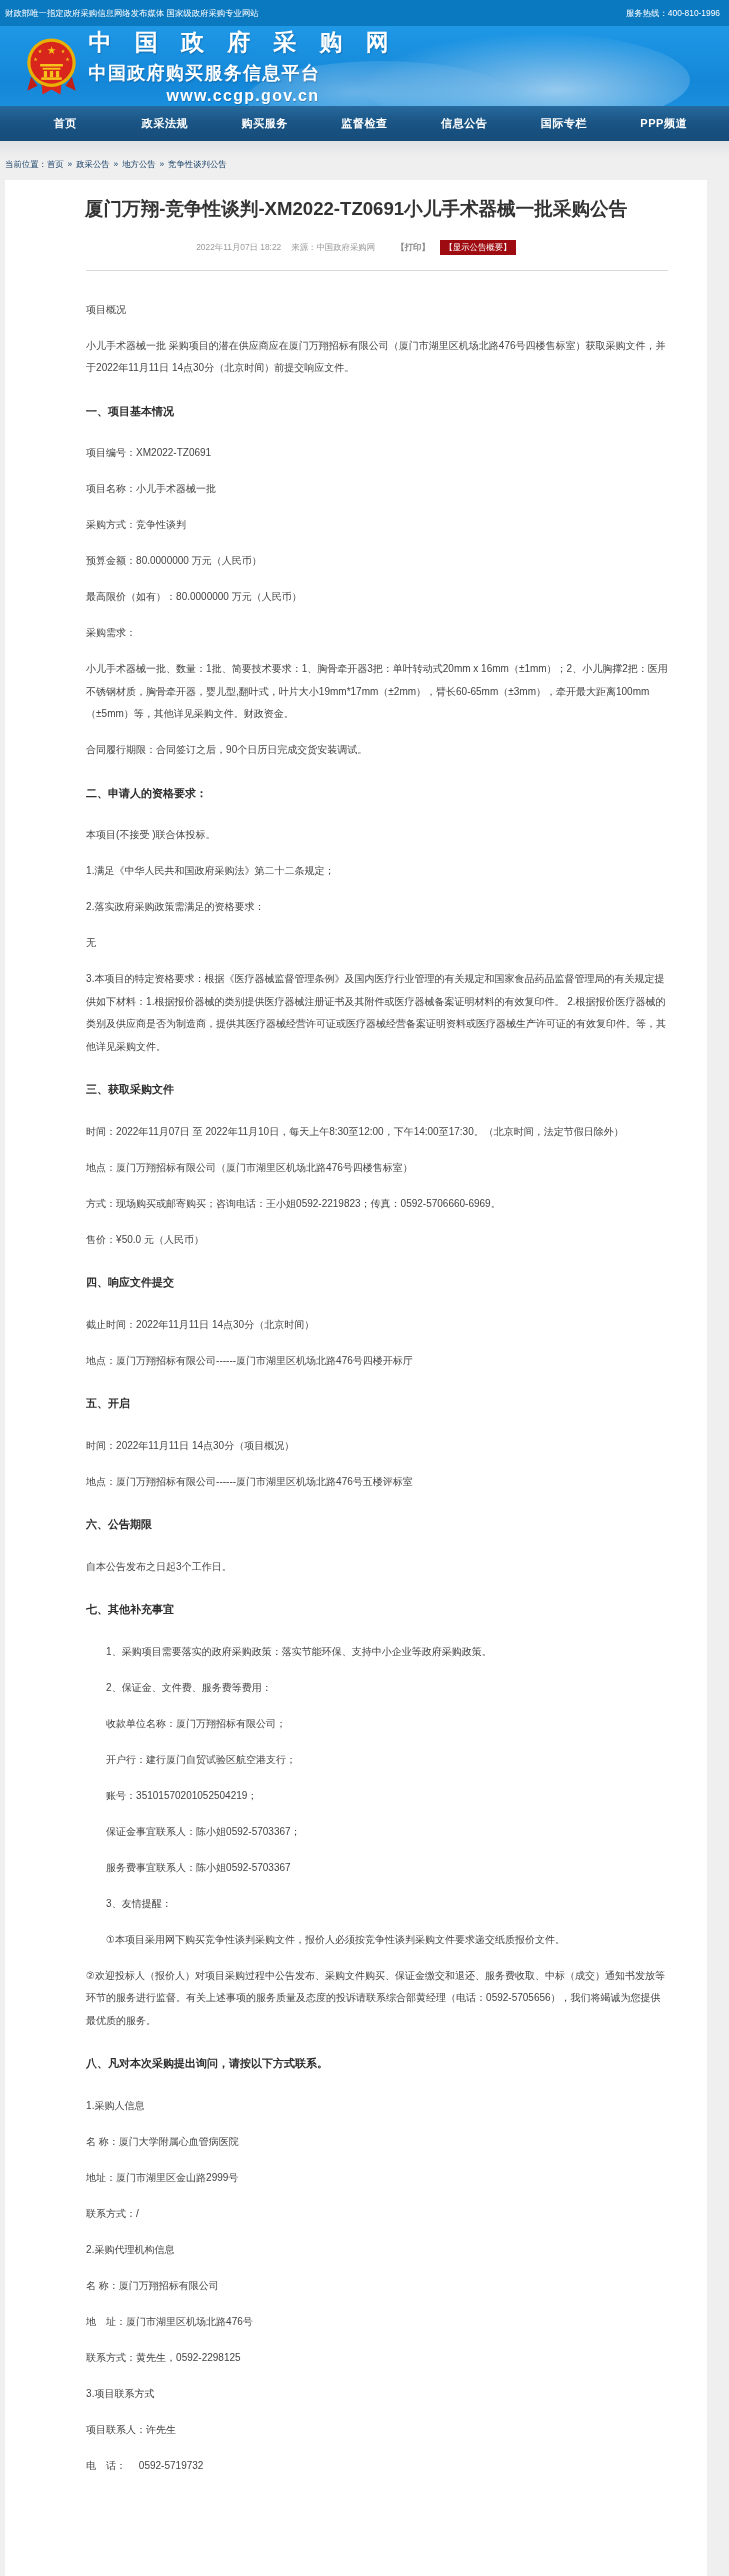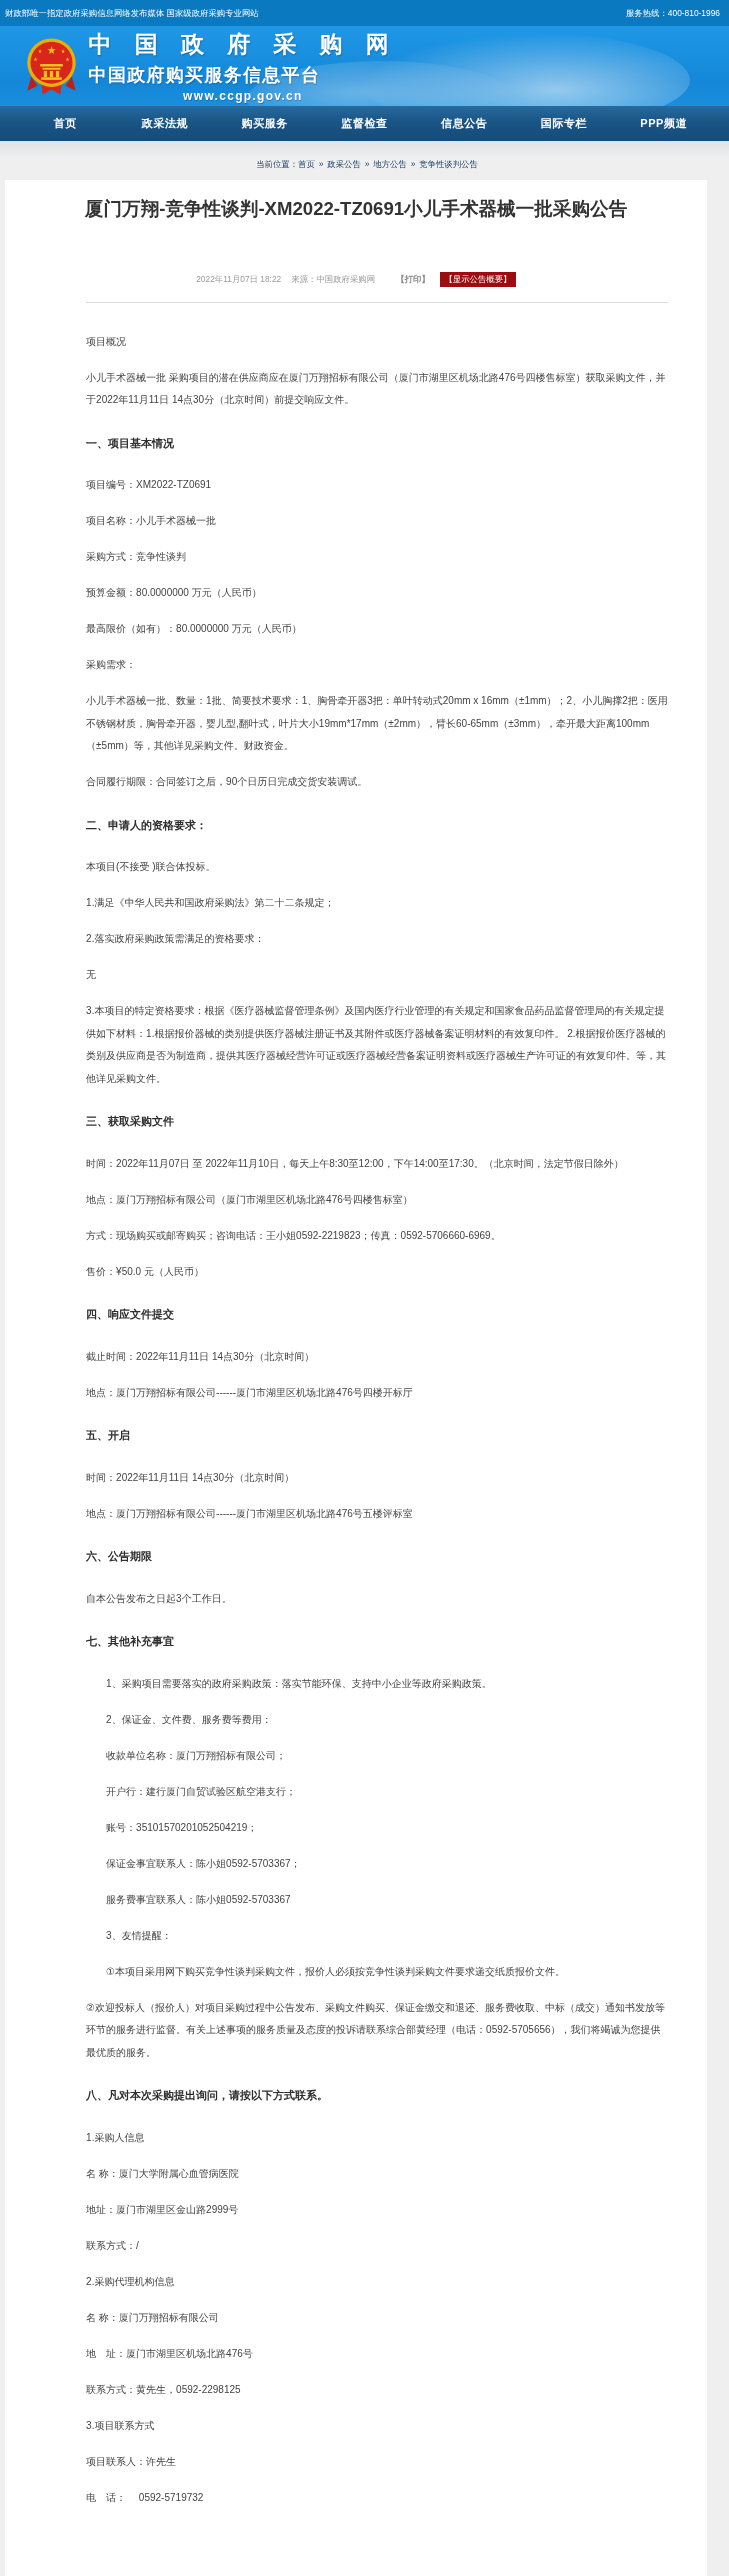--- a/index.html
+++ b/index.html
@@ -26,48 +26,48 @@
   .cloud1 { width:334px; height:96px; right:39px; top:6.4px;
     background:radial-gradient(ellipse at 60% 60%, rgba(255,255,255,.55), rgba(255,255,255,0) 70%); }
   .cloud2 { width:270px; height:77px; right:212px; top:35px;
     background:radial-gradient(ellipse at 40% 40%, rgba(255,255,255,.35), rgba(255,255,255,0) 70%); }
   .emblem { width:51px; height:59px; margin-right:11.6px; flex:0 0 auto; }
   .banner-text { position:relative; z-index:2; }
   .banner-line1 { font-size:23px; font-weight:bold; letter-spacing:8.4px;
     text-shadow:0.6px 1.3px 1.3px rgba(0,40,80,.35); }
   .banner-line2 { font-size:18px; font-weight:bold; letter-spacing:1.3px; margin-top:3px;
     text-shadow:0.6px 1.3px 1.3px rgba(0,40,80,.35); }
-  .banner-line3 { font-size:12px; font-weight:bold; letter-spacing:1.3px; text-align:center; margin-top:1.9px;
+  .banner-line3 { font-size:16px; font-weight:bold; letter-spacing:1.3px; text-align:center; margin-top:1.9px;
     text-shadow:0.6px 0.6px 0.6px rgba(0,40,80,.3); }
   
   .nav {
     height:35px; display:flex; align-items:center; padding:0 15.4px;
     background:linear-gradient(180deg,#276a9d 0%,#1a5585 45%,#154b79 100%);
   }
   .nav a {
     flex:1; text-align:center; color:#fff; font-size:11px; font-weight:bold;
     text-decoration:none; letter-spacing:0.6px; cursor:pointer;
   }
   
   .content-bg { background:linear-gradient(180deg,#e0e2e4 0,#efefef 16.7px); }
-  .breadcrumb { padding:18px 0 10.3px 5.1px; font-size:8.4px; color:#173f66;text-align:center; }
+  .breadcrumb { padding:18px 0 10.3px 5.1px; font-size:8.4px; color:#173f66; }
   .breadcrumb a { color:#173f66; text-decoration:none; cursor:pointer; }
   .breadcrumb .sep { margin:0 3.9px; color:#173f66; }
   
   .card {
     background:#fff; margin:0 22px 0 5.1px; min-height:2405px;
     padding:16px 39px 51px 39px;
   }
   .title { text-align:center; font-size:18.6px; line-height:26px; color:#333; font-weight:bold; }
   .meta { text-align:center; margin-top:18px; font-size:8.4px; color:#999; }
   .meta .m-src { margin-left:7.7px; }
   .meta .m-print { color:#888; text-decoration:none; margin-left:19px; cursor:pointer;font-weight:bold; }
   .meta .badge {
     display:inline-block; background:#9e0b10; color:#fff; padding:1.9px 4.5px;
-    margin-left:7.7px; text-decoration:none; cursor:pointer;margin-top:32px;
+    margin-left:7.7px; text-decoration:none; cursor:pointer;
   }
   hr.divider { border:none; border-top:0.6px solid #dadada; margin:15.4px 0 0 42px; }
   article { padding:14px 0 0 42px; }
   article p.para { font-size:10px; line-height:22.5px; color:#434343; margin:13.5px 0; }
   article p.h { font-weight:bold; color:#2e2e2e; font-size:11px; margin:20px 0; }
   article p.pi { text-indent:2em; }
 </style>
 </head>
 <body>
 
@@ -183,21 +183,21 @@
         <p class="para p">售价：¥50.0 元（人民币）</p>
 
         <p class="para h">四、响应文件提交</p>
 
         <p class="para p">截止时间：2022年11月11日 14点30分（北京时间）</p>
 
         <p class="para p">地点：厦门万翔招标有限公司------厦门市湖里区机场北路476号四楼开标厅</p>
 
         <p class="para h">五、开启</p>
 
-        <p class="para p">时间：2022年11月11日 14点30分（北京时间）</p>
+        <p class="para p">时间：2022年11月11日 14点30分（项目概况）</p>
 
         <p class="para p">地点：厦门万翔招标有限公司------厦门市湖里区机场北路476号五楼评标室</p>
 
         <p class="para h">六、公告期限</p>
 
         <p class="para p">自本公告发布之日起3个工作日。</p>
 
         <p class="para h">七、其他补充事宜</p>
 
         <p class="para pi">1、采购项目需要落实的政府采购政策：落实节能环保、支持中小企业等政府采购政策。</p>

